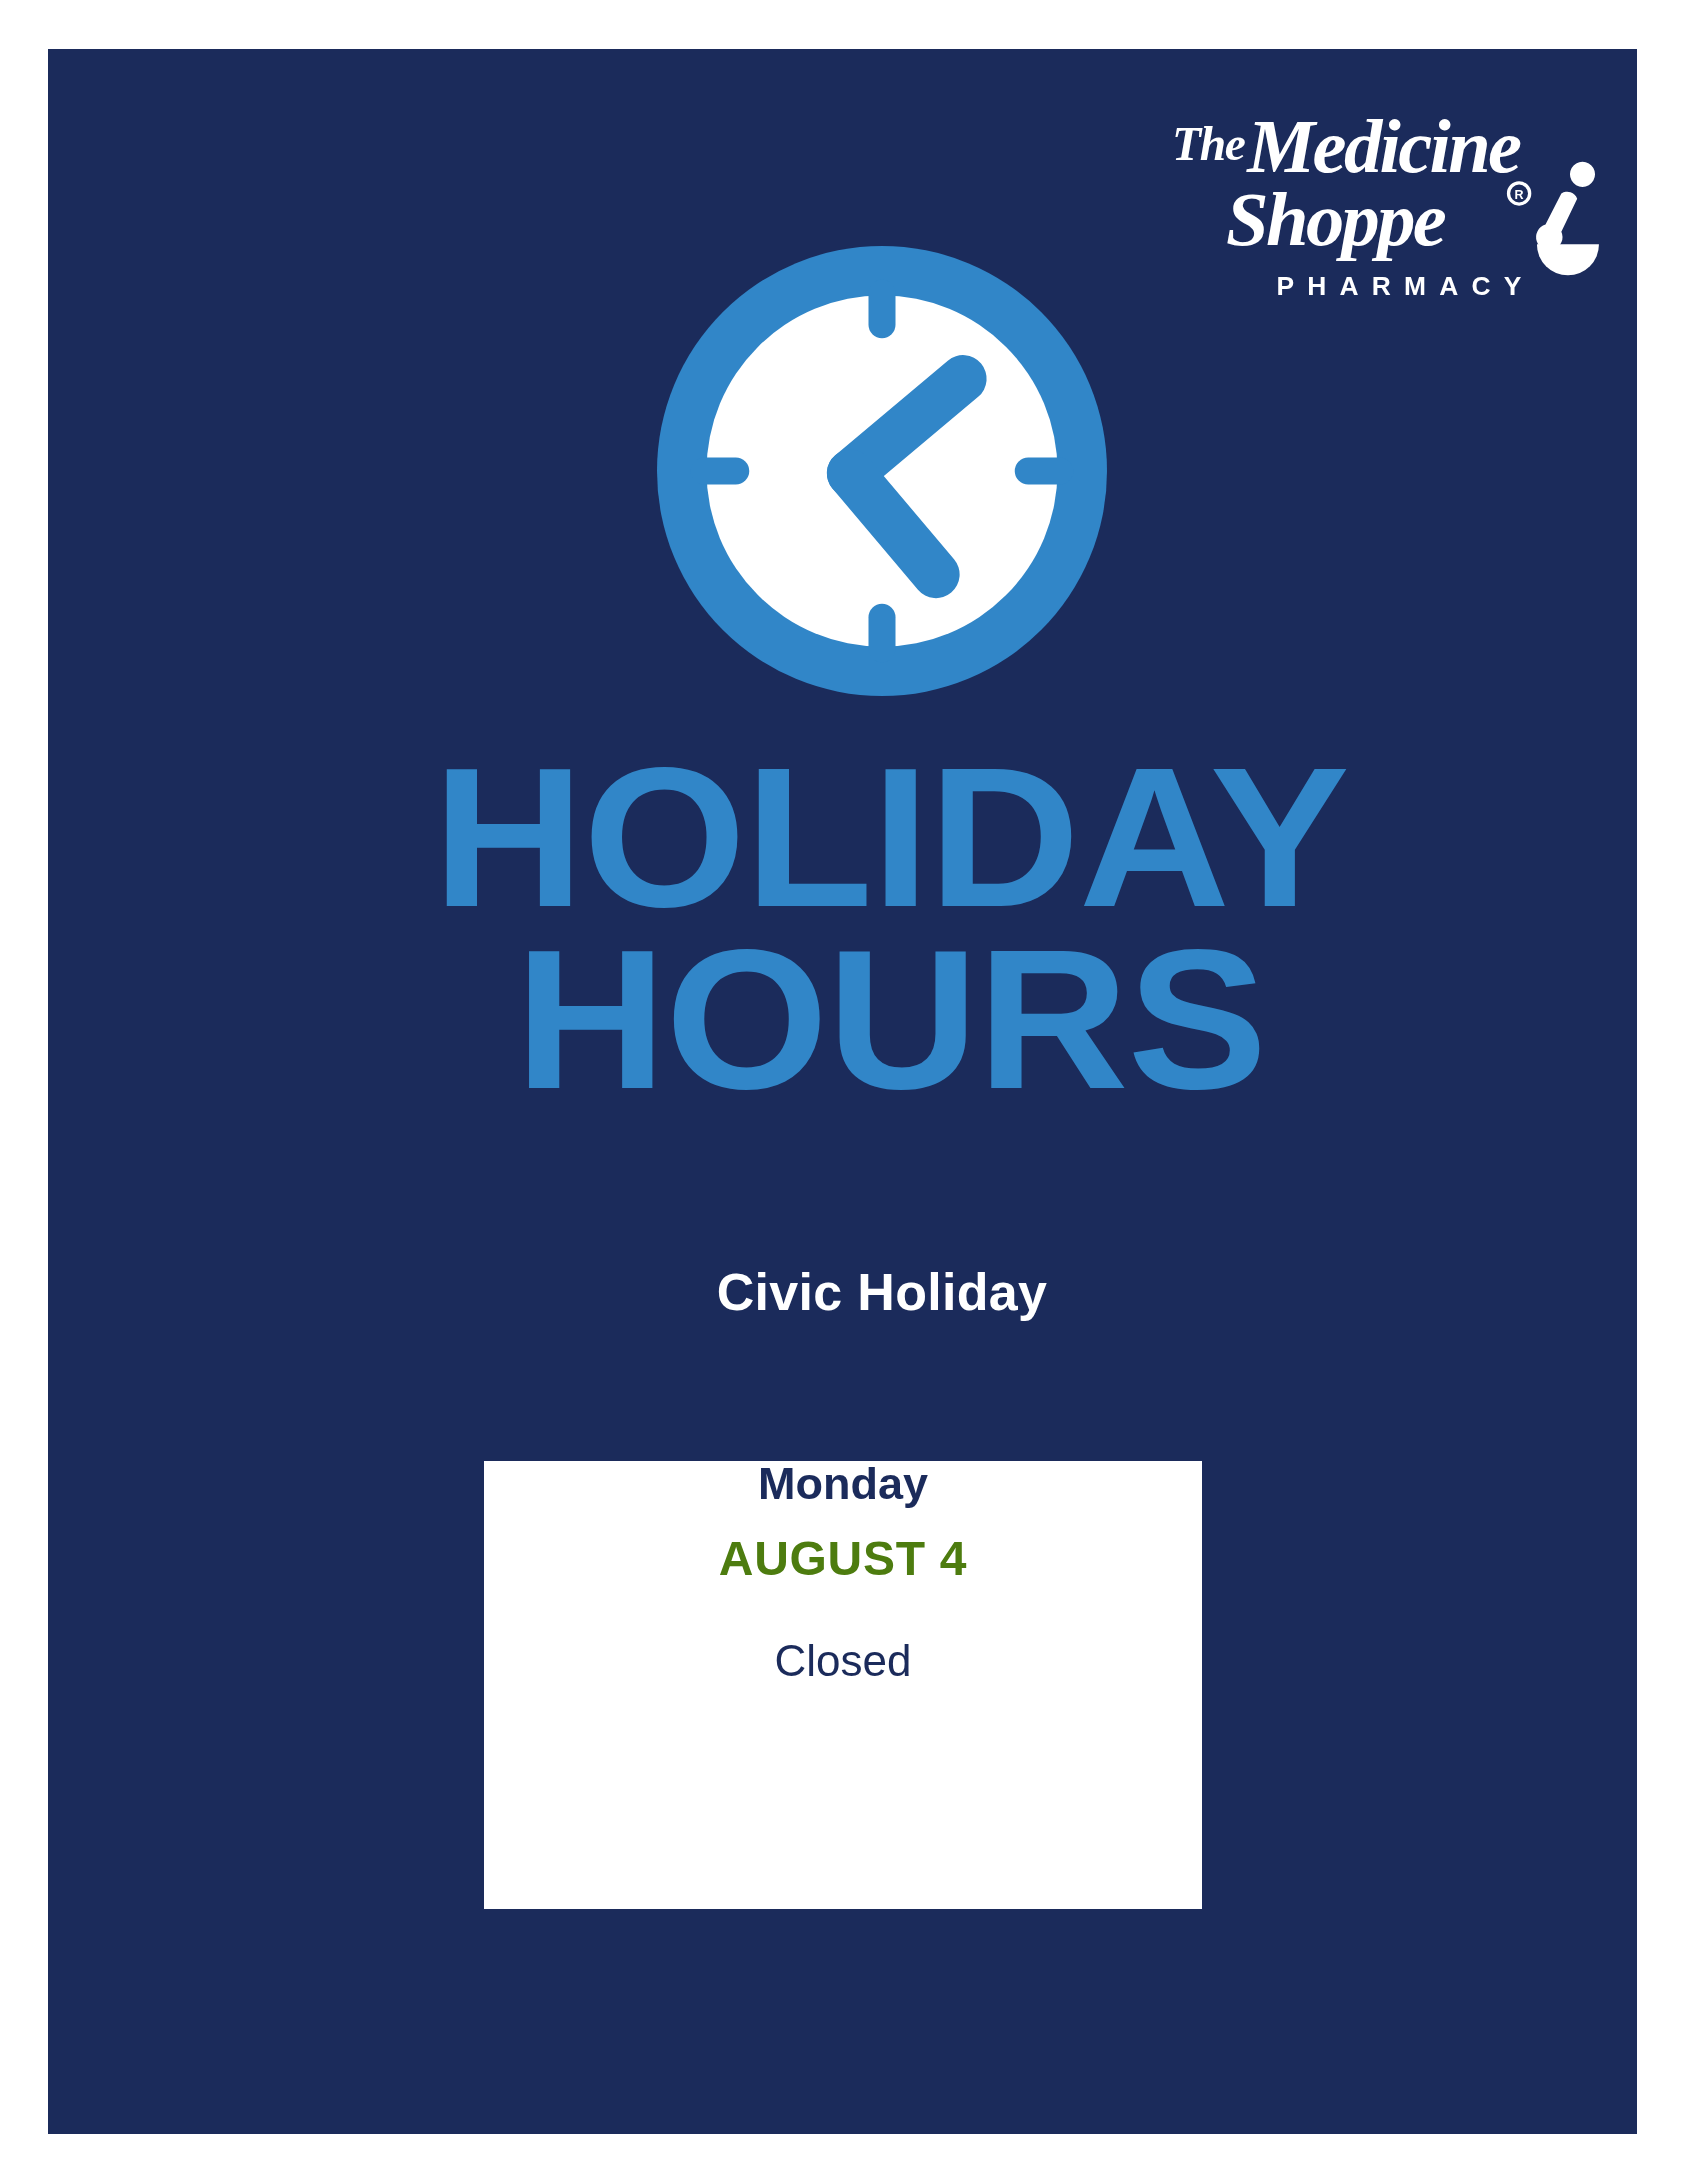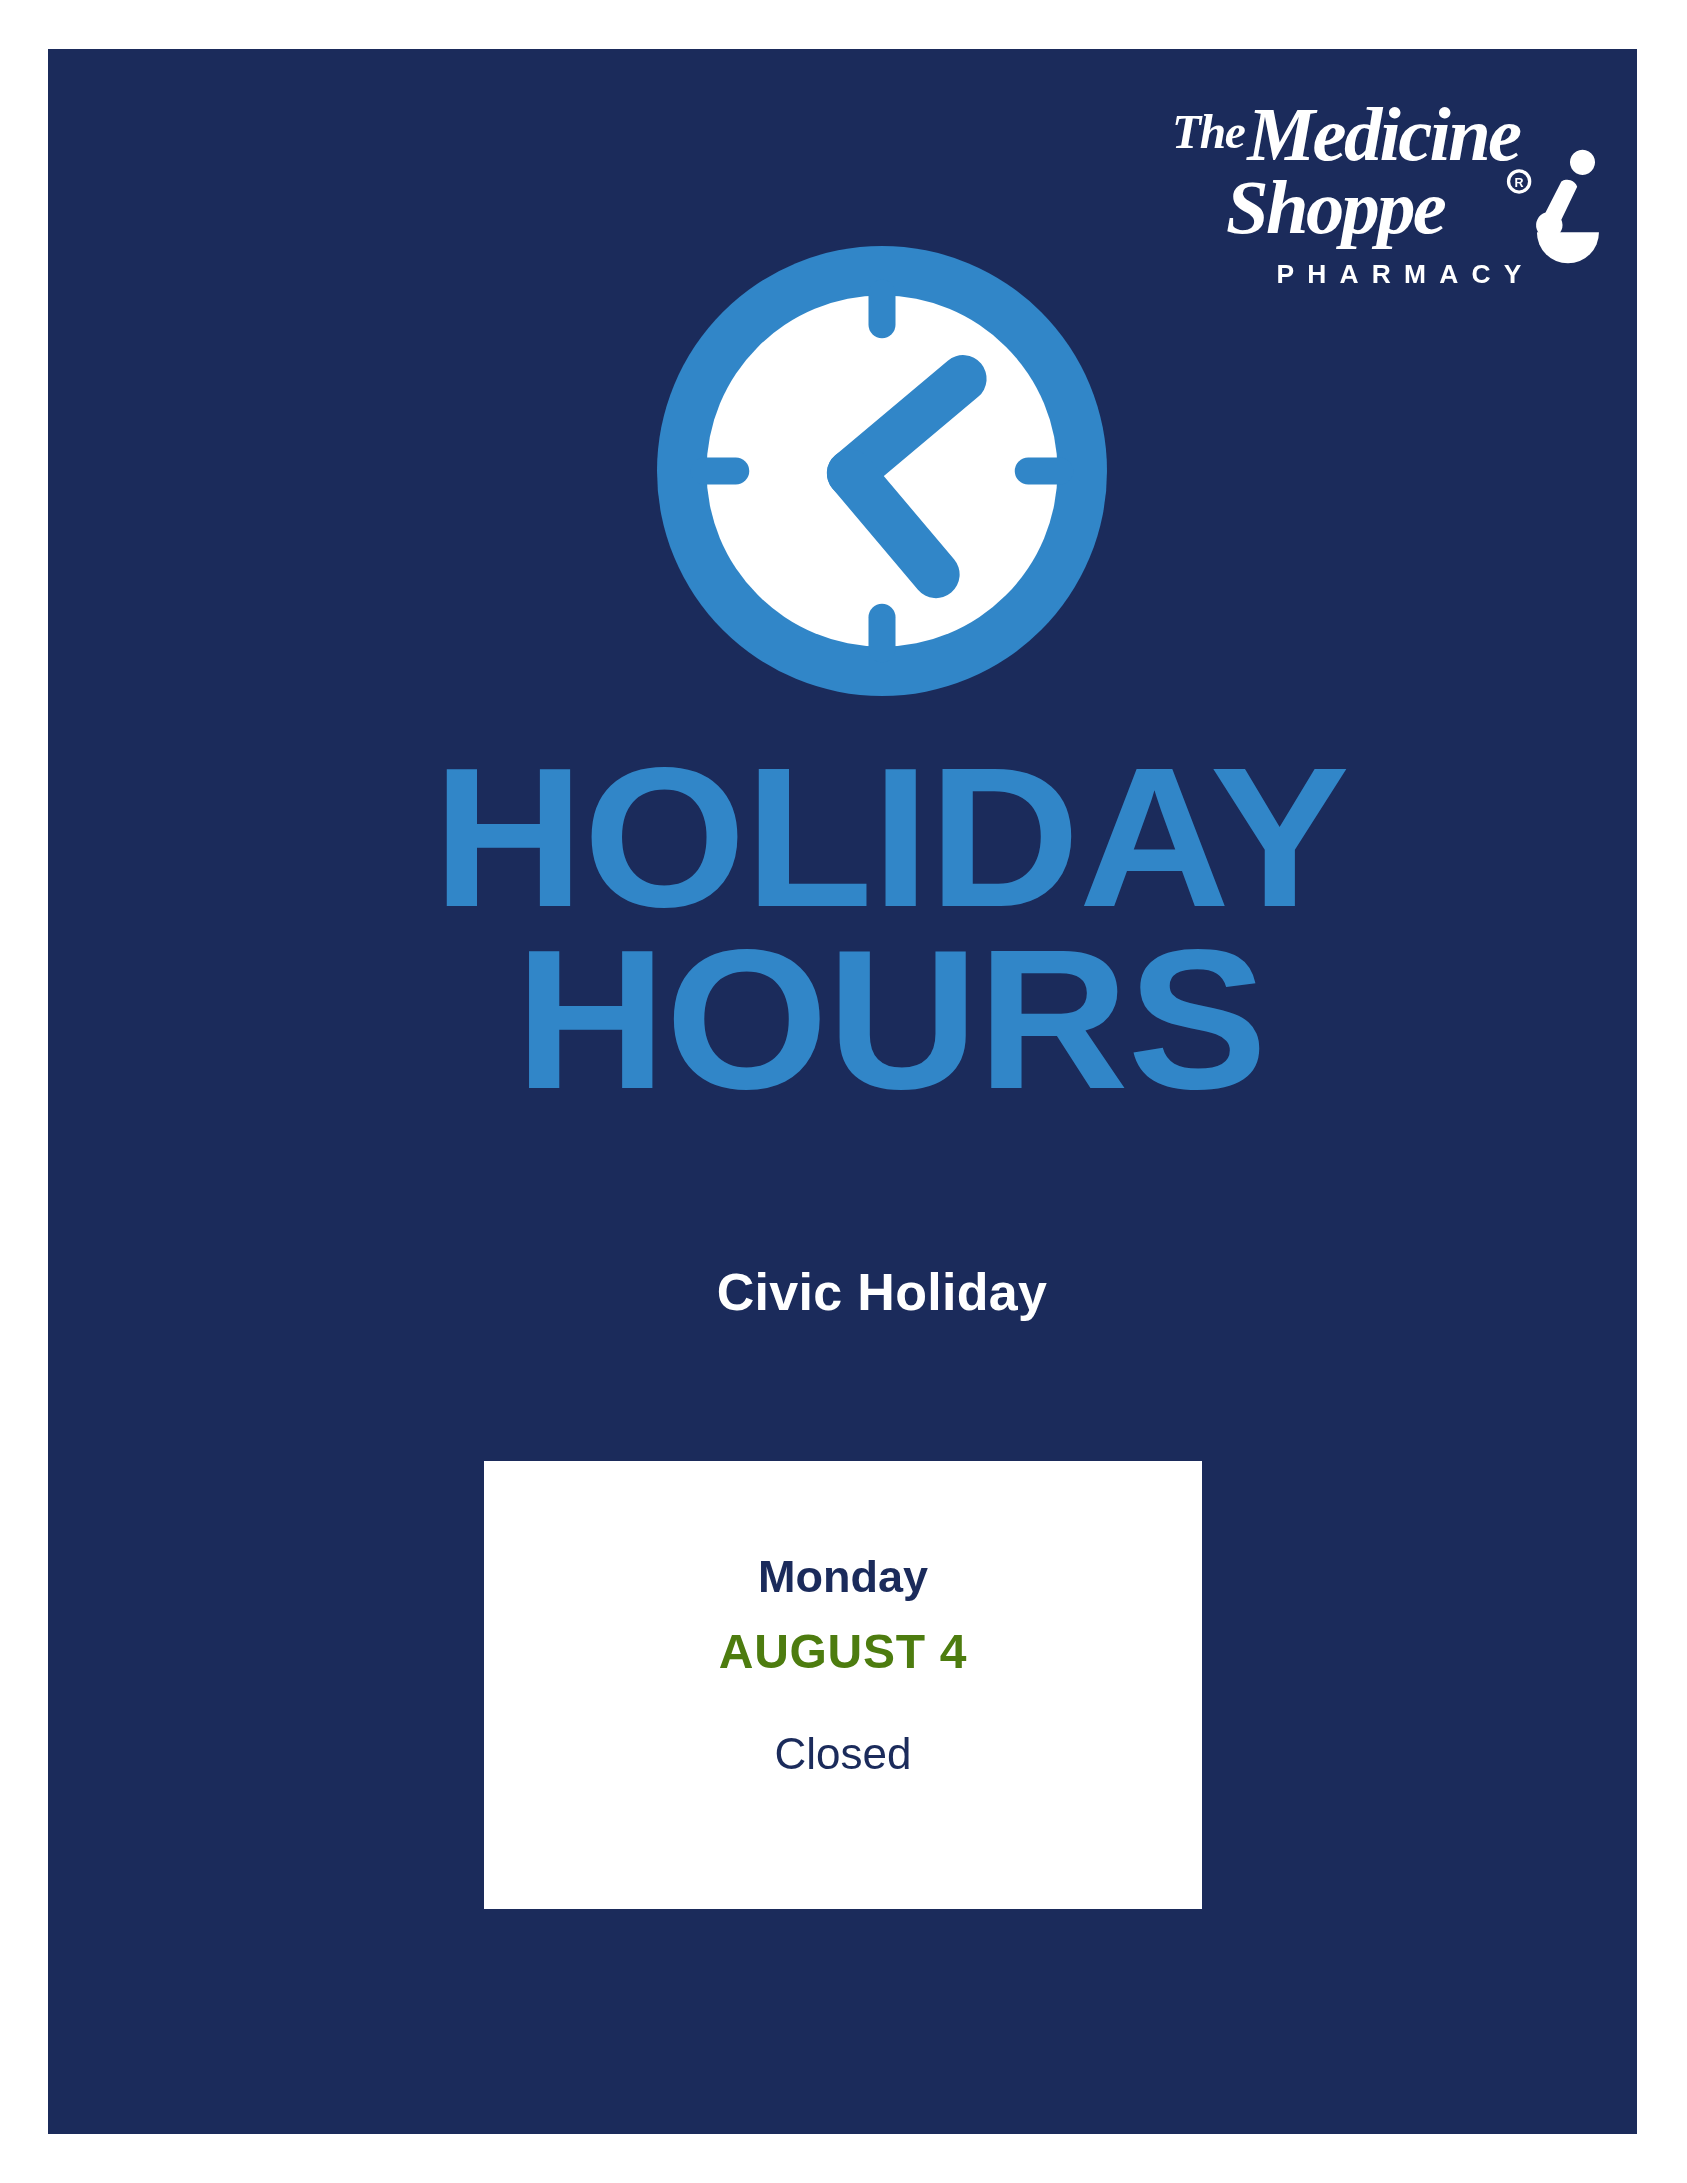--- a/index.html
+++ b/index.html
@@ -23,21 +23,21 @@
     width: 1589px;
     height: 2085px;
     background: #1b2b5b;
     overflow: hidden;
   }
 
   
   .brand-logo {
     position: absolute;
     right: 38px;
-    top: 48px;
+    top: 60px;
     width: 437px;
     height: 198px;
     color: #ffffff;
   }
   .brand-logo svg { display: block; width: 100%; height: 100%; }
 
   
   .clock-icon {
     position: absolute;
     left: 609px;
@@ -86,21 +86,20 @@
     left: 436px;
     top: 1412px;
     width: 718px;
     height: 448px;
     background: #ffffff;
     display: flex;
     flex-direction: column;
     align-items: center;
     justify-content: flex-start;
     box-sizing: border-box;
-    padding-top: 93px;
   }
   .card-day {
     color: #1b2b5b;
     font-weight: bold;
     font-size: 45px;
     letter-spacing: 0px;
     line-height: 1;
   }
   .card-date {
     color: #4d7c0f;

